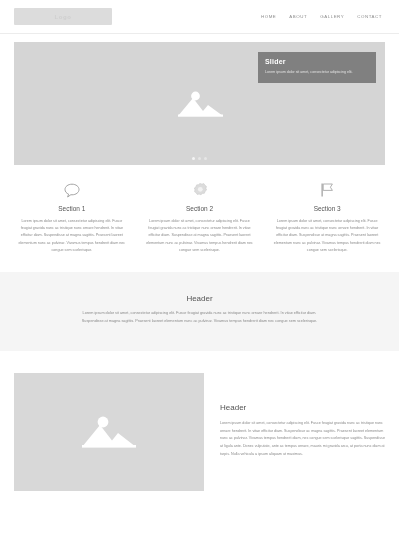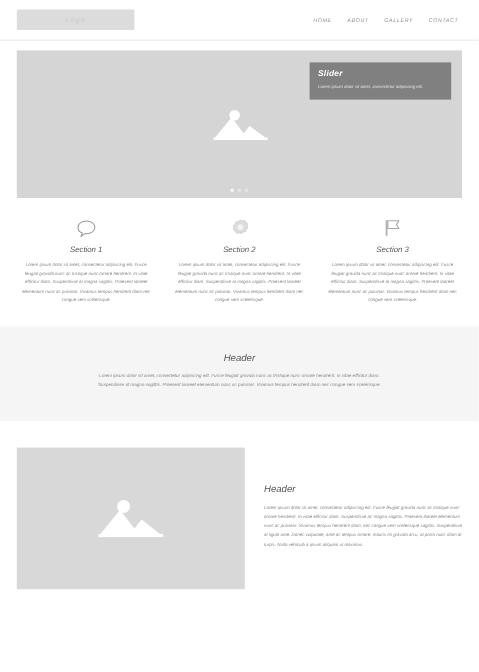--- a/index.html
+++ b/index.html
@@ -9,21 +9,21 @@
     overflow: hidden;
   }
   body {
     font-family: "Liberation Sans", sans-serif;
     background: #ffffff;
     color: #4a4a4a;
     font-size: 5px;
     -webkit-font-smoothing: antialiased;
   }
 
-  .page { width: 399px; height: 560px; position: relative; background:#fff;font-style:italic; }
+  .page { width: 399px; height: 560px; position: relative; background:#fff; }
 
   
   .navbar {
     height: 34px;
     background: #ffffff;
     border-bottom: 1px solid #ececec;
     display: flex;
     align-items: center;
     padding: 0 14px;
     position: relative;

